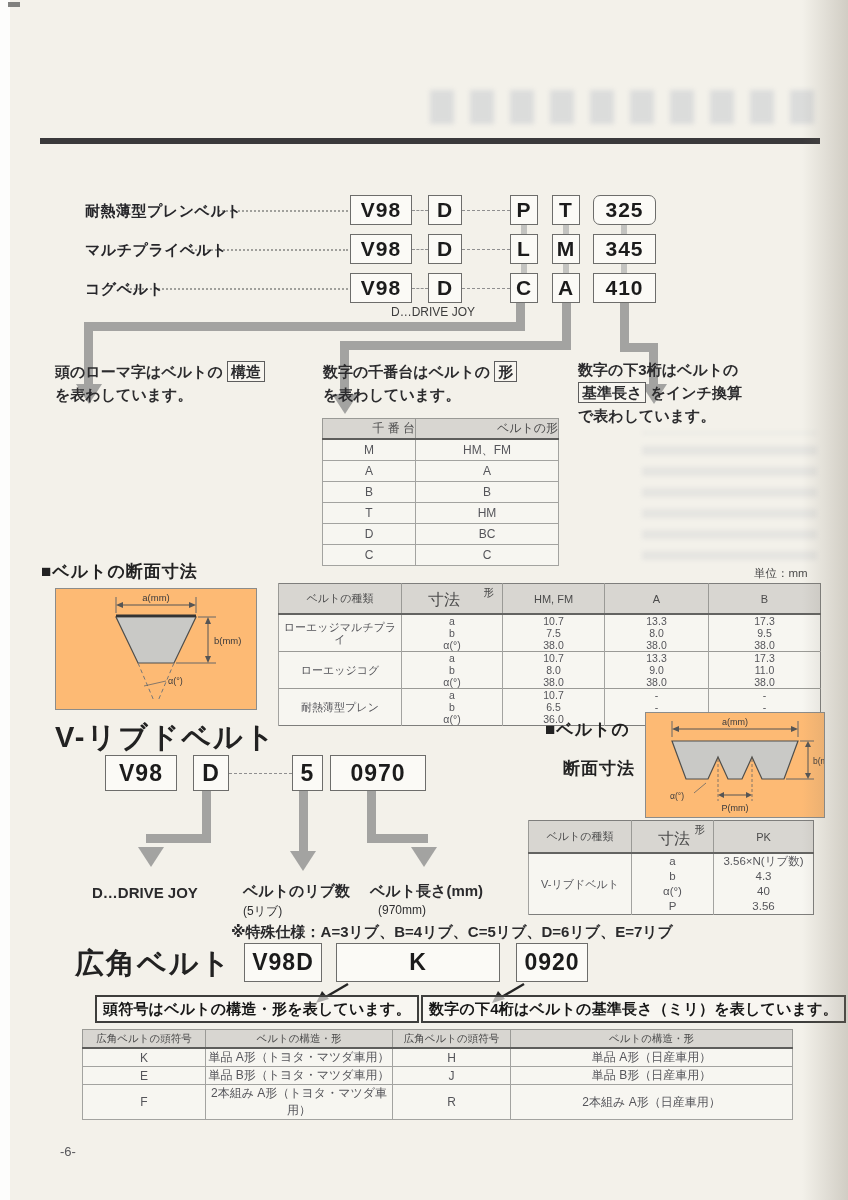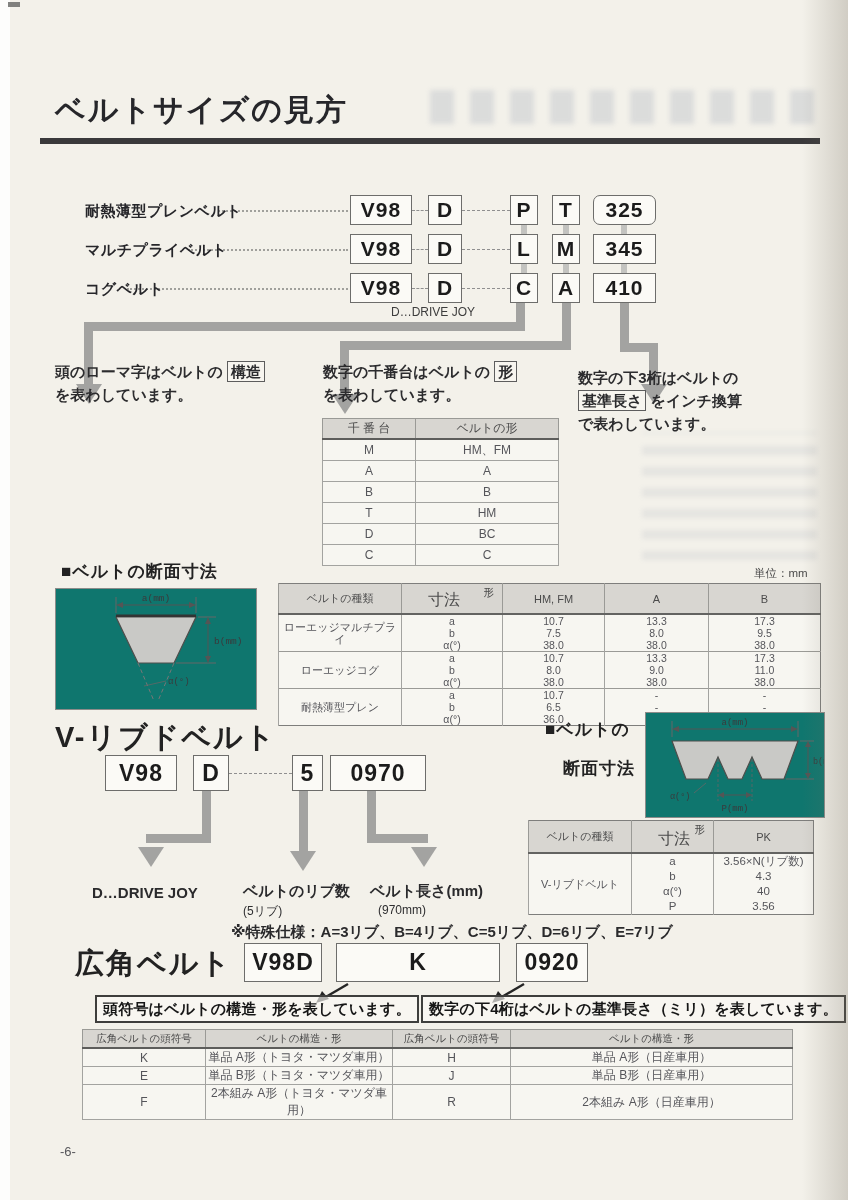--- a/index.html
+++ b/index.html
@@ -30,56 +30,55 @@
     border-top:20px solid #a3a3a1;z-index:1;}
   .smalltext{position:absolute;font-size:12px;color:#3d3d3d;z-index:2;}
   .note{position:absolute;font-size:15px;font-weight:600;color:#2c2c2e;line-height:23px;z-index:2;}
   .bw{border:1px solid #5d5d5d;padding:0 3px;display:inline-block;line-height:19px;background:#f7f5ef;}
   table{border-collapse:collapse;position:absolute;table-layout:fixed;z-index:2;background:#f7f6f1;}
   .std{border:1px solid #868684;}
   .std th{background:#d8d6d1;font-weight:normal;color:#4b4b4b;border:1px solid #9a9a96;border-bottom:2px solid #5d5d5b;padding:0;}
   .std td{border:1px solid #a3a3a0;color:#55555a;text-align:center;padding:0;}
   .t1 th{height:19px;font-size:12px;}
   .t1 td{height:25px;font-size:13px;}
-  .t2 th{height:19px;font-size:12px;}
+  .t2 th{height:19px;font-size:12px;text-align:right;}
   .t2 td{height:20px;font-size:12px;}
   
   .xt{border:1px solid #7e7e7c;}
   .xt th{background:#d8d6d1;font-weight:normal;color:#4b4b4b;font-size:11px;height:29px;
     border-left:1px solid #9a9a96;border-bottom:2px solid #636361;padding:0;}
   .xt td{border:none;border-left:1px solid #a3a3a0;color:#55555a;text-align:center;padding:0;
     font-size:10.5px;height:12px;line-height:12px;}
   .xt td.gname{font-size:11px;}
   .xt tr.gstart td{border-top:1px solid #9a9a96;}
   .diag{position:relative;background-image:linear-gradient(to bottom right,transparent 49.3%,#7a7a78 49.3%,#7a7a78 50.7%,transparent 50.7%);}
   .diag .dtop{position:absolute;top:2px;right:8px;font-size:10.5px;color:#4b4b4b;}
   .diag .dbot{position:absolute;bottom:2px;left:26px;font-size:16px;color:#4b4b4b;}
   .vt th{height:31px;font-size:11px;}
   .vt td{height:15px;line-height:15px;font-size:11.5px;}
   .h-mid{position:absolute;font-size:17px;font-weight:bold;color:#222;z-index:2;letter-spacing:1px;}
   .unit{position:absolute;left:754px;top:566px;font-size:11.5px;color:#4a4a4a;z-index:2;}
-  .diagbox{position:absolute;background:#0f766e;border:1px solid #8c8c8a;z-index:2;font-family:Liberation Mono, monospace;}
+  .diagbox{position:absolute;background:#fdba74;border:1px solid #8c8c8a;z-index:2;}
   .callout{position:absolute;font-size:15px;font-weight:600;color:#2a2a2c;z-index:2;}
   .callsub{position:absolute;font-size:12px;color:#2e2e30;z-index:2;}
   .special{position:absolute;left:231px;top:923px;font-size:15px;font-weight:600;color:#2a2a2c;z-index:2;}
   .notebox{position:absolute;top:995px;height:22px;border:2px solid #3e3e3c;background:rgba(250,249,244,.65);
     font-size:15px;font-weight:bold;color:#161616;line-height:22px;padding:1px 6px 1px 6px;z-index:2;letter-spacing:.2px;}
   .wt th{height:17px;font-size:10.5px;}
   .wt td{height:15px;font-size:12px;}
   .pagenum{position:absolute;left:60px;top:1144px;font-size:13px;color:#56565a;z-index:2;}
   svg text{fill:#3a3a3c;}
 </style>
 </head>
 <body>
 
 <div class="page">
   <div class="ghost ghost-title"></div>
   <div class="ghost ghost-col"></div>
 
-  <div class="title">ベルトサイズの見方</div>
   <div class="rule"></div>
 
 
   <div class="rowlabel" style="left:85px;top:202px;">耐熱薄型プレンベルト</div>
   <div class="leader" style="left:218px;top:210px;width:130px;"></div>
   <div class="cbox" style="left:350px;top:195px;width:62px;">V98</div>
   <div class="cbox" style="left:428px;top:195px;width:34px;">D</div>
   <div class="cbox" style="left:510px;top:195px;width:28px;">P</div>
   <div class="cbox" style="left:552px;top:195px;width:28px;">T</div>
   <div class="cbox" style="left:593px;top:195px;width:63px;border-radius:7px;">325</div>
@@ -133,21 +132,21 @@
   <div class="note" style="left:55px;top:360px;width:262px;">
     <span>頭のローマ字はベルトの</span>
     <span class="bw">構造</span><br>
     <span>を表わしています。</span>
   </div>
   <div class="note" style="left:323px;top:360px;width:240px;">
     <span>数字の千番台はベルトの</span>
     <span class="bw">形</span><br>
     <span>を表わしています。</span>
   </div>
-  <div class="note" style="left:578px;top:358px;width:242px;margin-top:8px;">
+  <div class="note" style="left:578px;top:358px;width:242px;">
     <span>数字の下3桁はベルトの</span><br>
     <span class="bw">基準長さ</span>
     <span>をインチ換算</span><br>
     <span>で表わしています。</span>
   </div>
 
 
   <table class="std t2" style="left:322px;top:418px;width:236px;">
     <colgroup>
         <col style="width:93px">
@@ -180,21 +179,21 @@
           <td>D</td>
           <td>BC</td>
         </tr>
       <tr>
           <td>C</td>
           <td>C</td>
         </tr>
     </tbody>
   </table>
 
-  <div class="h-mid" style="left:61px;top:560px;text-align:center;">■ベルトの断面寸法</div>
+  <div class="h-mid" style="left:41px;top:560px;text-align:center;">■ベルトの断面寸法</div>
   <div class="unit">単位：mm</div>
 
   <div class="diagbox" style="left:55px;top:588px;width:200px;height:120px;">
     <svg width="200" height="120" viewBox="0 0 200 120">
       <polygon points="60,28 140,28 118,74 82,74" fill="#c9c9c6" stroke="#4e4e4c" stroke-width="1.2"></polygon>
       <line x1="60" y1="26.8" x2="140" y2="26.8" stroke="#333" stroke-width="2.5"></line>
       <line x1="60" y1="8" x2="60" y2="24" stroke="#666" stroke-width="1"></line>
       <line x1="140" y1="8" x2="140" y2="24" stroke="#666" stroke-width="1"></line>
       <line x1="63" y1="16" x2="137" y2="16" stroke="#555" stroke-width="1"></line>
       <polygon points="60,16 67,13 67,19" fill="#555"></polygon>

